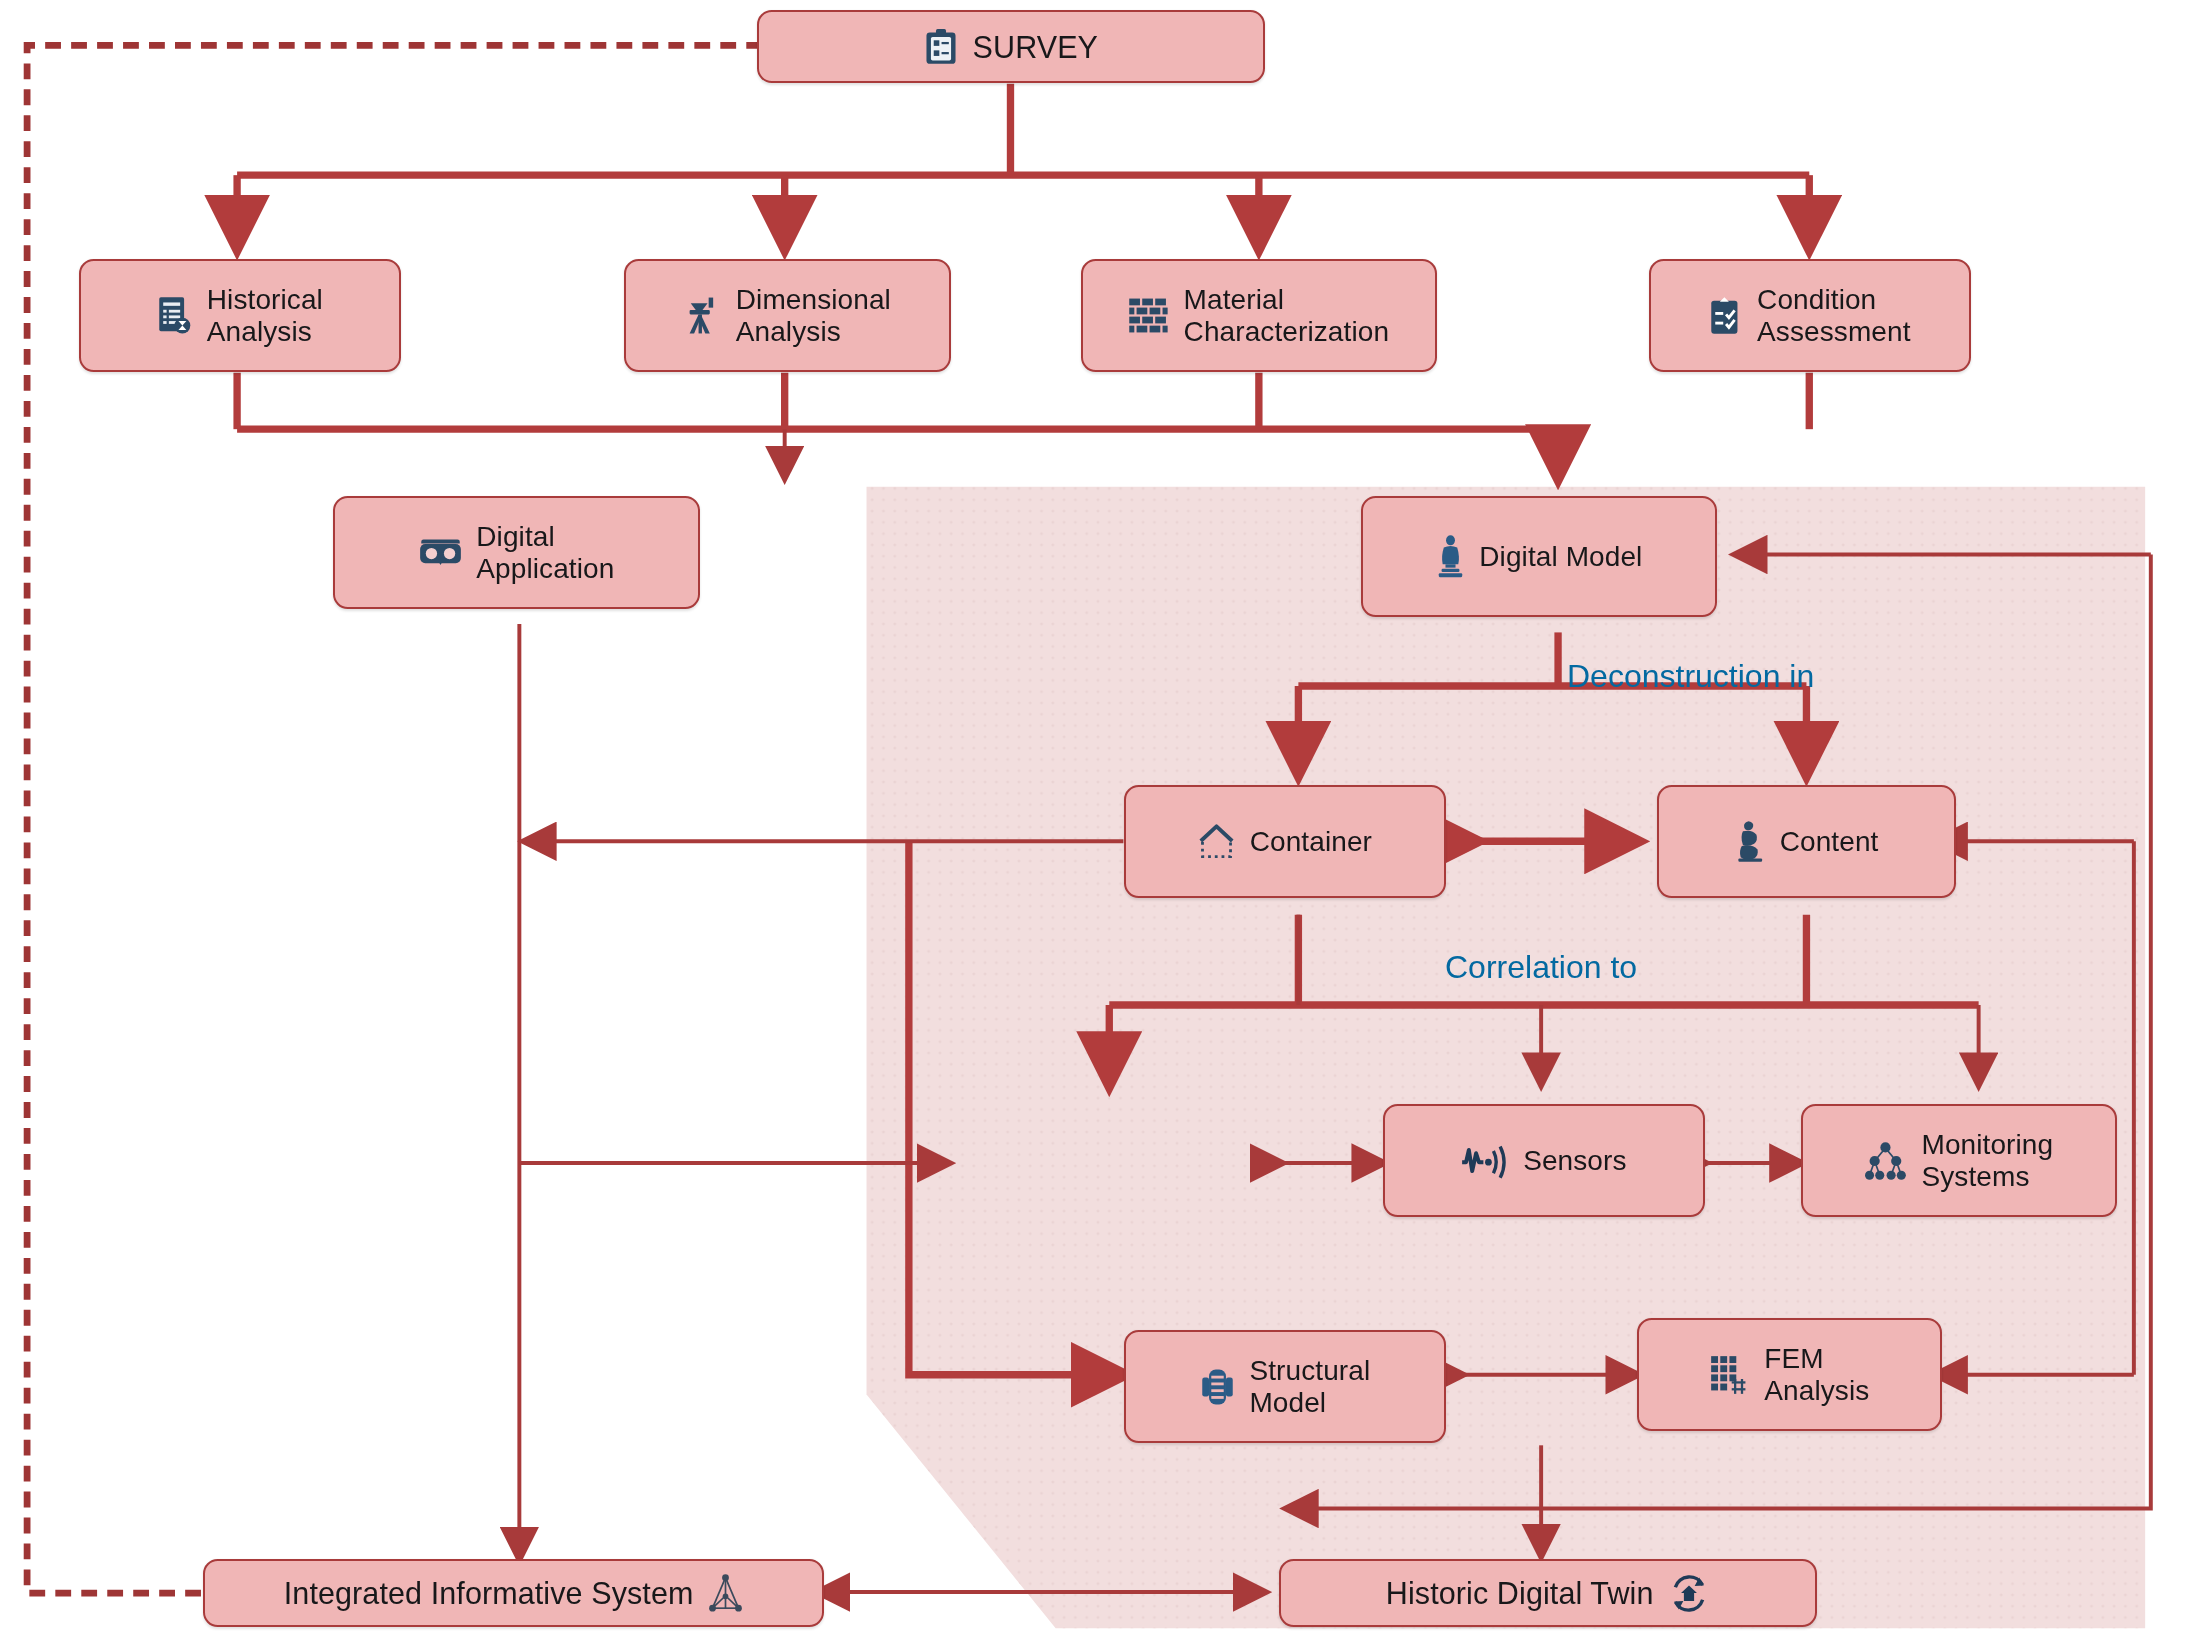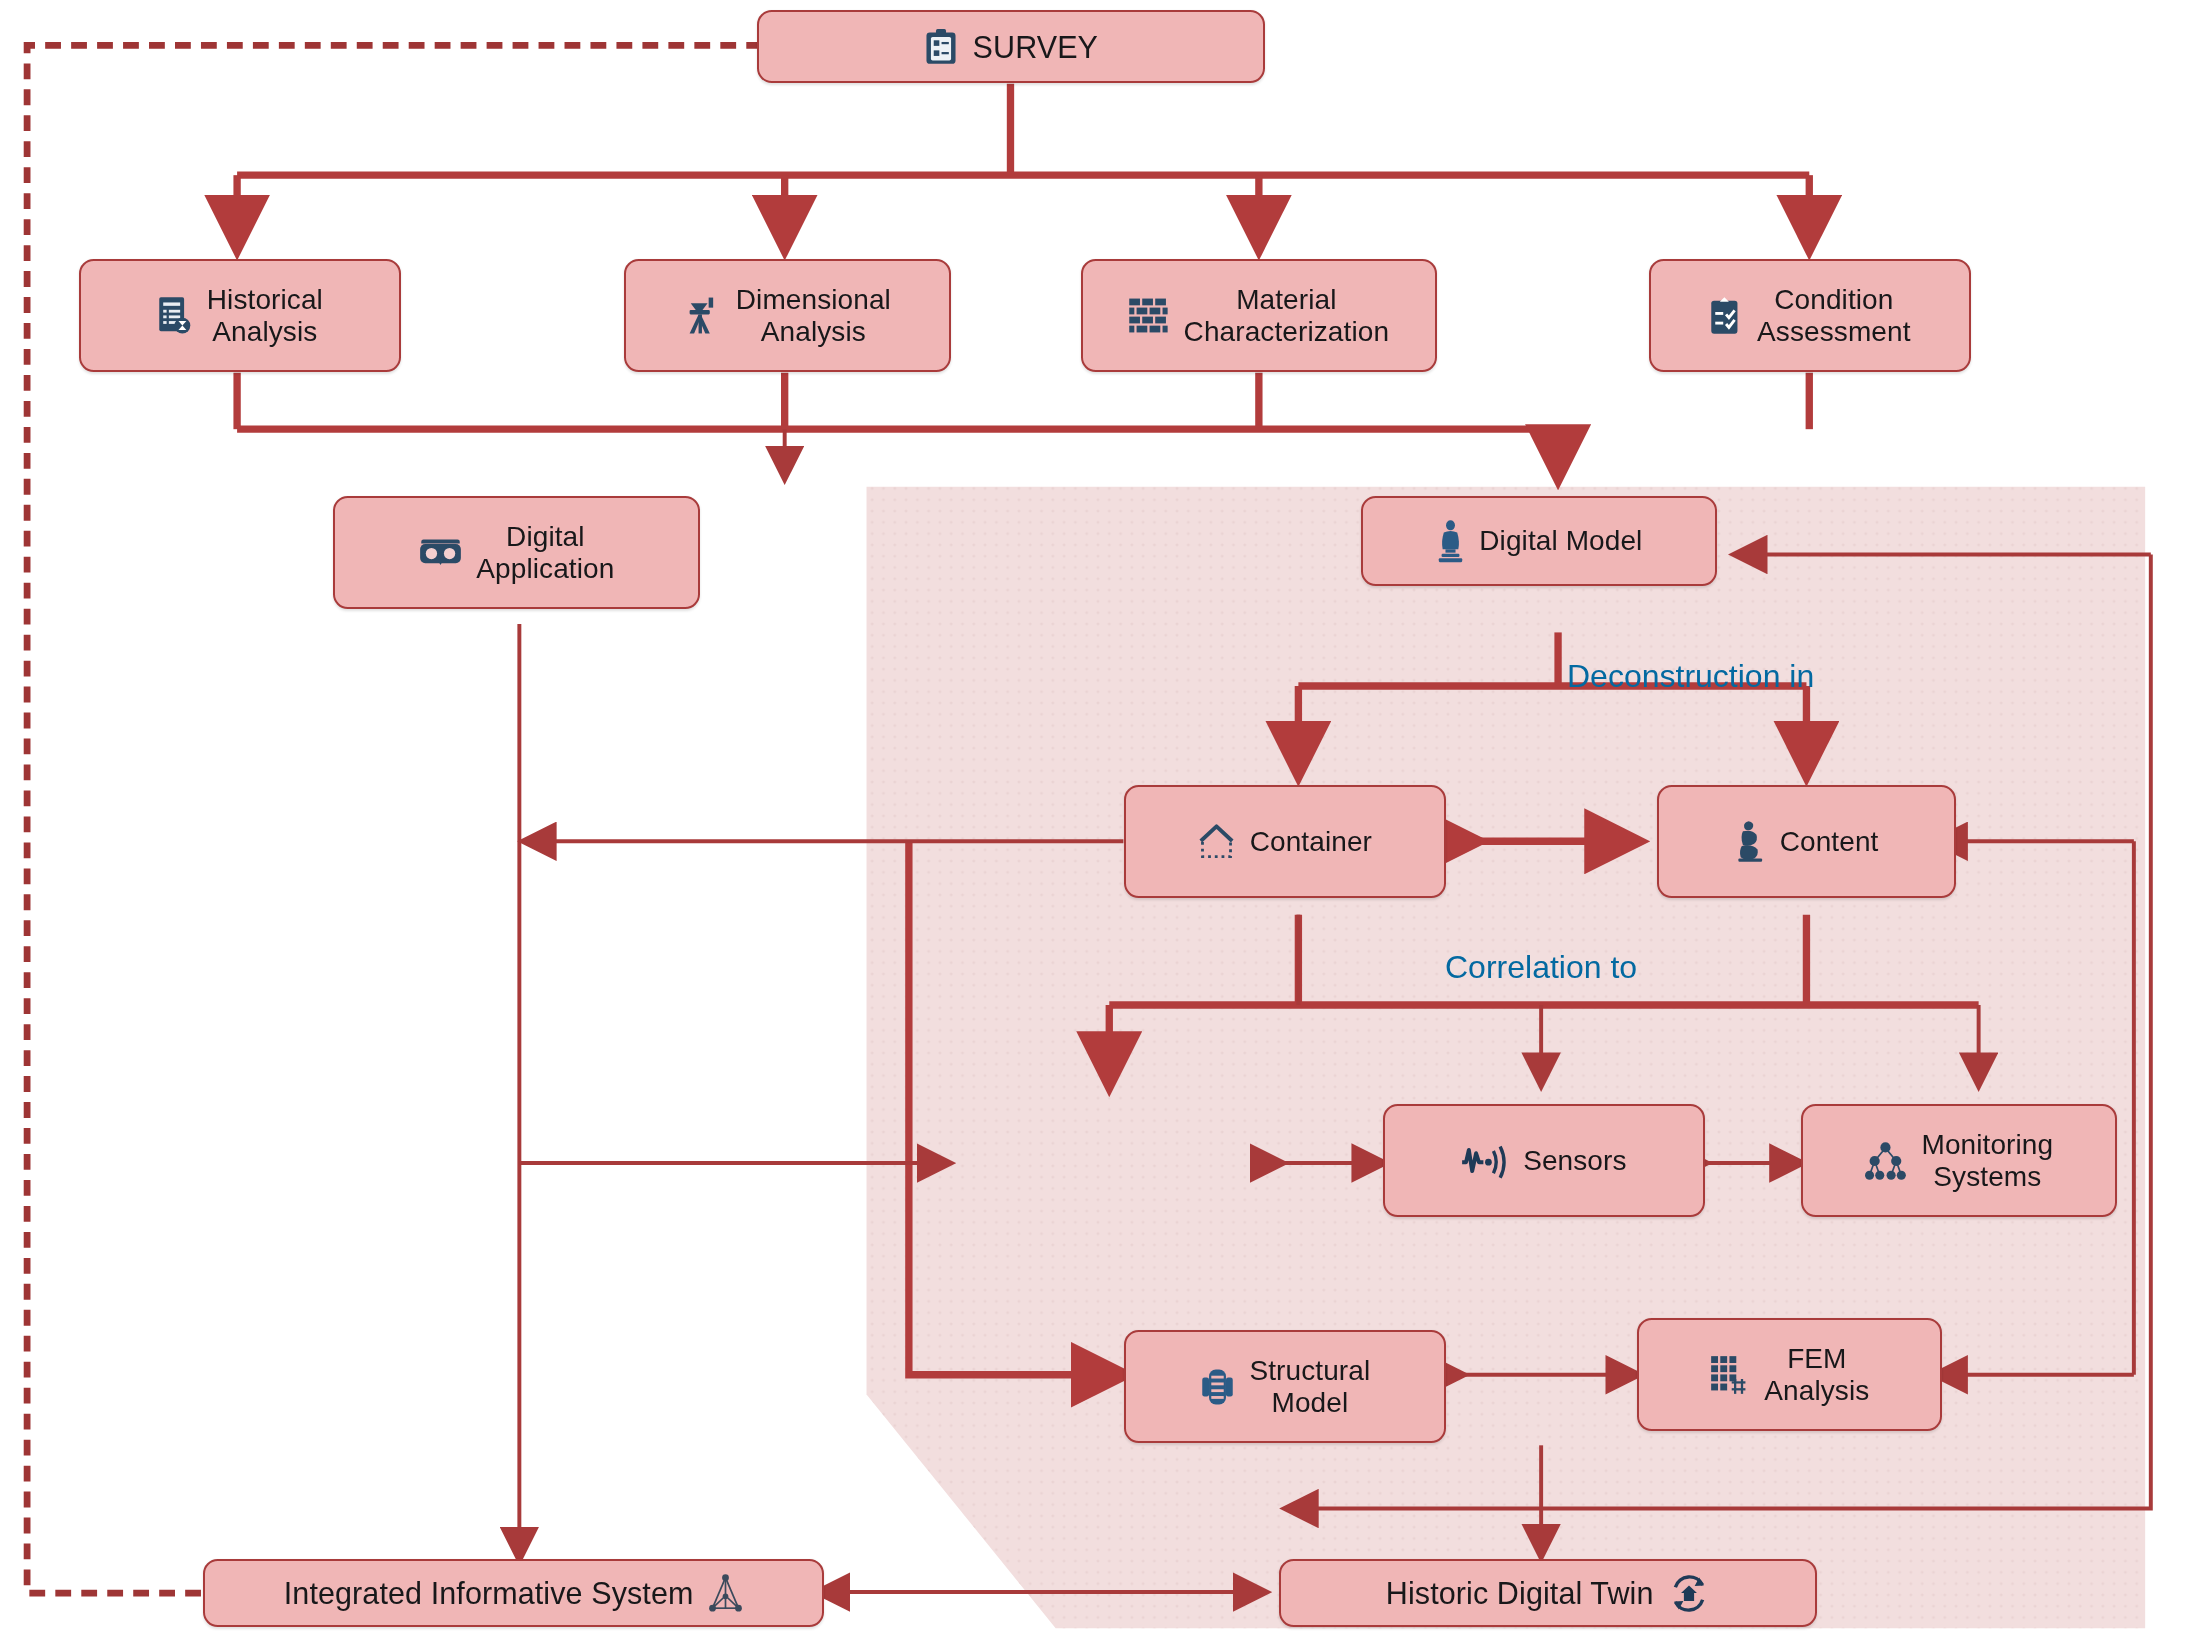--- a/index.html
+++ b/index.html
@@ -4,21 +4,21 @@
 <title>Historic Digital Twin Workflow Diagram</title>
 <style>
   html,body{margin:0;padding:0;background:#ffffff;}
   body{font-family:"Liberation Sans","DejaVu Sans",sans-serif;}
   #stage{position:relative;width:2205px;height:1647px;background:#fff;overflow:hidden;}
   #edges{position:absolute;left:0;top:0;width:2205px;height:1647px;}
   .node{position:absolute;box-sizing:border-box;background:#f0b6b6;border:2.3px solid #a93b3b;
         border-radius:14.7px;display:flex;align-items:center;justify-content:center;
         color:#18181a;box-shadow:0 1.7px 2.8px rgba(0,0,0,.12);}
   .node .inner{display:flex;align-items:center;gap:14.7px;padding:0 12.4px;}
-  .node .lbl{font-size:28px;line-height:1.12;text-align:center;white-space:pre-line;letter-spacing:0.1px;}
+  .node .lbl{font-size:28px;line-height:1.12;text-align:left;white-space:pre-line;letter-spacing:0.1px;}
   .node.big .lbl{font-size:30.5px;}
   .ic{flex:0 0 auto;display:block;}
   .conn-lbl{position:absolute;color:#0369a1;font-size:32px;white-space:nowrap;}
 </style>
 </head>
 <body>
 
 <div id="stage">
 
   <svg id="edges" viewBox="0 0 3906 2917">
@@ -199,21 +199,21 @@
         <rect x="2" y="14" width="72" height="34" rx="9" fill="#2b4a66"></rect>
         <circle cx="22" cy="31" r="10" fill="#f3cfcf"></circle>
           <circle cx="54" cy="31" r="10" fill="#f3cfcf"></circle>
         <path d="M34,44 l4,7 l4,-7 z" fill="#2b4a66"></path>
       </svg>
       <span class="lbl">Digital
 Application</span>
     </span>
   </div>
 
-  <div class="node" style="left:1361px;top:496px;width:356px;height:90px;">
+  <div class="node" style="left:1361px;top:496px;width:356px;height:121px;">
     <span class="inner">
       <svg class="ic" width="29" height="43" viewBox="0 0 52 76">
         <ellipse cx="26" cy="9" rx="8" ry="9" fill="#2b5b86"></ellipse>
         <path d="M14,22 q12,-6 24,0 q5,16 2,30 h-28 q-3,-14 2,-30z" fill="#2b5b86"></path>
         <rect x="17" y="52" width="18" height="6" fill="#2b5b86"></rect>
         <rect x="10" y="60" width="32" height="6" rx="2" fill="#2b5b86"></rect>
         <rect x="5" y="68" width="42" height="7" rx="2" fill="#2b5b86"></rect>
       </svg>
       <span class="lbl">Digital Model</span>
     </span>

